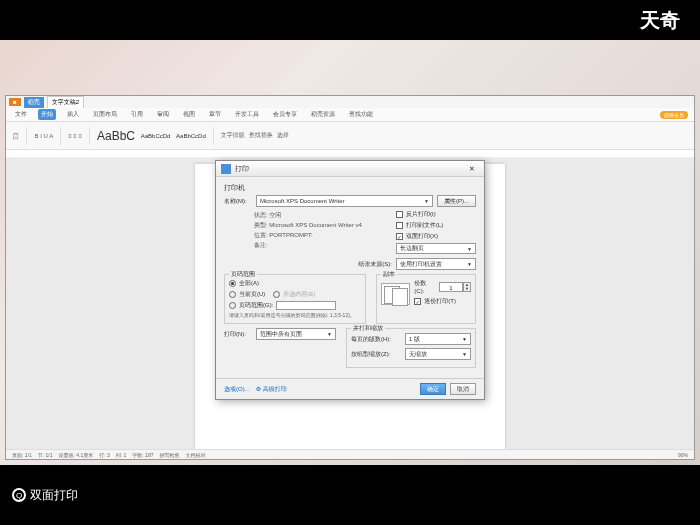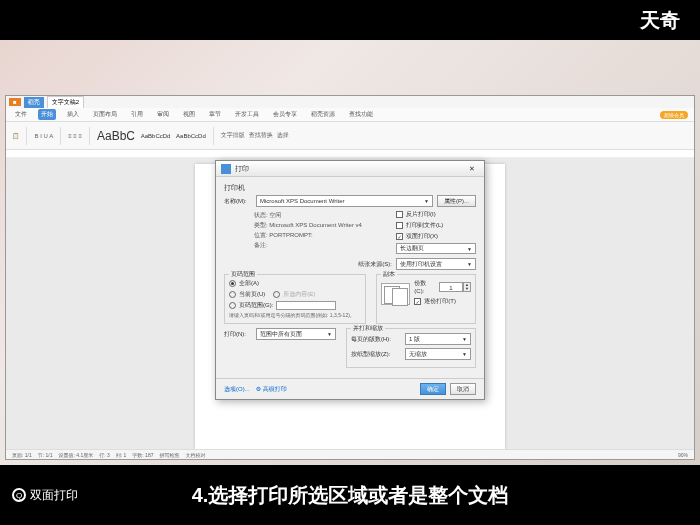--- a/index.html
+++ b/index.html
@@ -300,14 +300,13 @@
    </div>
   </div>
  </div>
 </div>
 
 <div class="subtitle">
  <div class="sublogo">
   <span class="ico">Q</span>
   <span>双面打印</span>
  </div>
- <div class="subtext">4.选择打印所选区域或者是整个文档</div>
 </div>
 
 </body></html>

